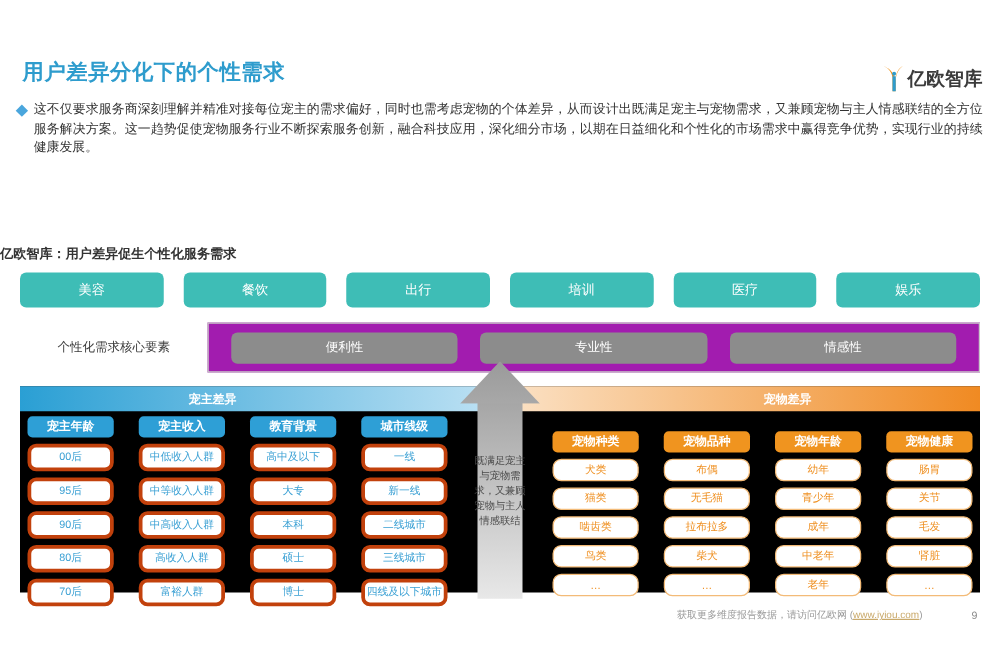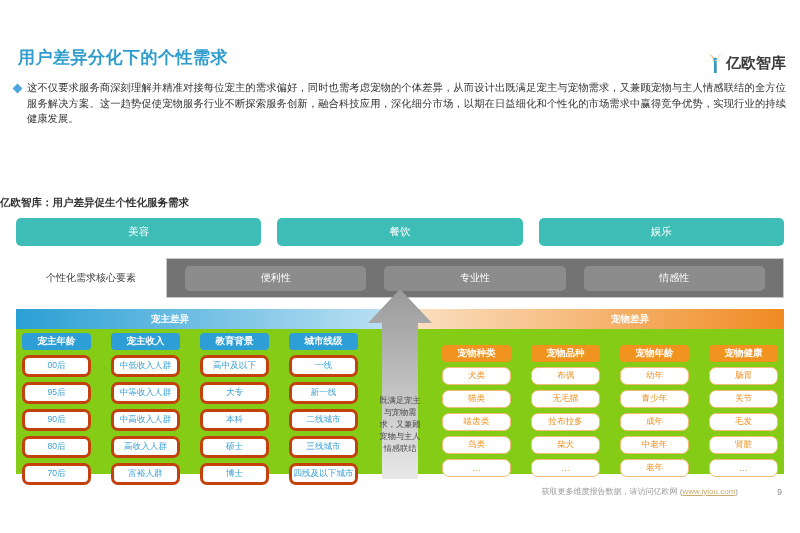--- a/index.html
+++ b/index.html
@@ -66,34 +66,34 @@
   
   .core-row{
     position:absolute;left:16px;top:258px;width:768px;height:40px;
     display:flex;align-items:center;
   }
   .core-label{
     width:150px;font-size:10px;color:#3b3b3b;text-align:center;
     flex:0 0 auto;
   }
   .core-box{
-    flex:1;height:40px;border:1px solid #c8c8c8;background:#737373;
+    flex:1;height:40px;border:1px solid #c8c8c8;background:#a21caf;
     display:flex;align-items:center;gap:18px;padding:0 18px;
     box-sizing:border-box;
   }
   .core-pill{
     flex:1;height:25px;border-radius:5px;background:#8c8c8c;
     color:#ffffff;font-size:10px;
     display:flex;align-items:center;justify-content:center;
   }
 
   
   .panel{
     position:absolute;left:16px;top:309px;width:768px;height:165px;
-    background:#84cc16;
+    background:#000000;
   }
   .band{
     position:absolute;top:0;left:0;height:20px;width:100%;
     display:flex;
   }
   .band-blue{
     width:50%;
     background:linear-gradient(to right,#2a9fd4,#bfe2f4);
     display:flex;align-items:center;
   }
@@ -143,21 +143,21 @@
     position:absolute;left:14px;top:33px;width:36px;height:157px;
     background:linear-gradient(to bottom,#a6a6a6,#e8e8e8);
   }
   .arrow-head-grad{
     position:absolute;left:0;top:0;width:64px;height:34px;
     background:linear-gradient(to bottom,#9a9a9a,#a8a8a8);
     clip-path:polygon(50% 0,100% 100%,0 100%);
   }
   .arrow-text{
     position:absolute;left:8px;top:74px;width:48px;
-    font-size:8.2px;line-height:12px;color:#4a4a4a;text-align:center;margin-top:32px;
+    font-size:8.2px;line-height:12px;color:#4a4a4a;text-align:center;
   }
 
   
   .footer{
     position:absolute;right:62px;bottom:36px;
     font-size:8px;color:#9a9a9a;
   }
   .footer a{color:#c9a96a;text-decoration:underline;}
   .pagenum{
     position:absolute;right:18px;bottom:36px;
@@ -187,20 +187,23 @@
       <span class="bullet-dot"></span>
       <span class="bullet-text">这不仅要求服务商深刻理解并精准对接每位宠主的需求偏好，同时也需考虑宠物的个体差异，从而设计出既满足宠主与宠物需求，又兼顾宠物与主人情感联结的全方位服务解决方案。这一趋势促使宠物服务行业不断探索服务创新，融合科技应用，深化细分市场，以期在日益细化和个性化的市场需求中赢得竞争优势，实现行业的持续健康发展。</span>
     </div>
   </div>
 
   <div class="chart-title">亿欧智库：用户差异促生个性化服务需求</div>
 
   <div class="teal-row">
     <div class="teal-pill">美容</div>
     <div class="teal-pill">餐饮</div>
+    <div class="teal-pill">出行</div>
+    <div class="teal-pill">培训</div>
+    <div class="teal-pill">医疗</div>
     <div class="teal-pill">娱乐</div>
   </div>
 
   <div class="core-row">
     <div class="core-label">个性化需求核心要素</div>
     <div class="core-box">
       <div class="core-pill">便利性</div>
       <div class="core-pill">专业性</div>
       <div class="core-pill">情感性</div>
     </div>

